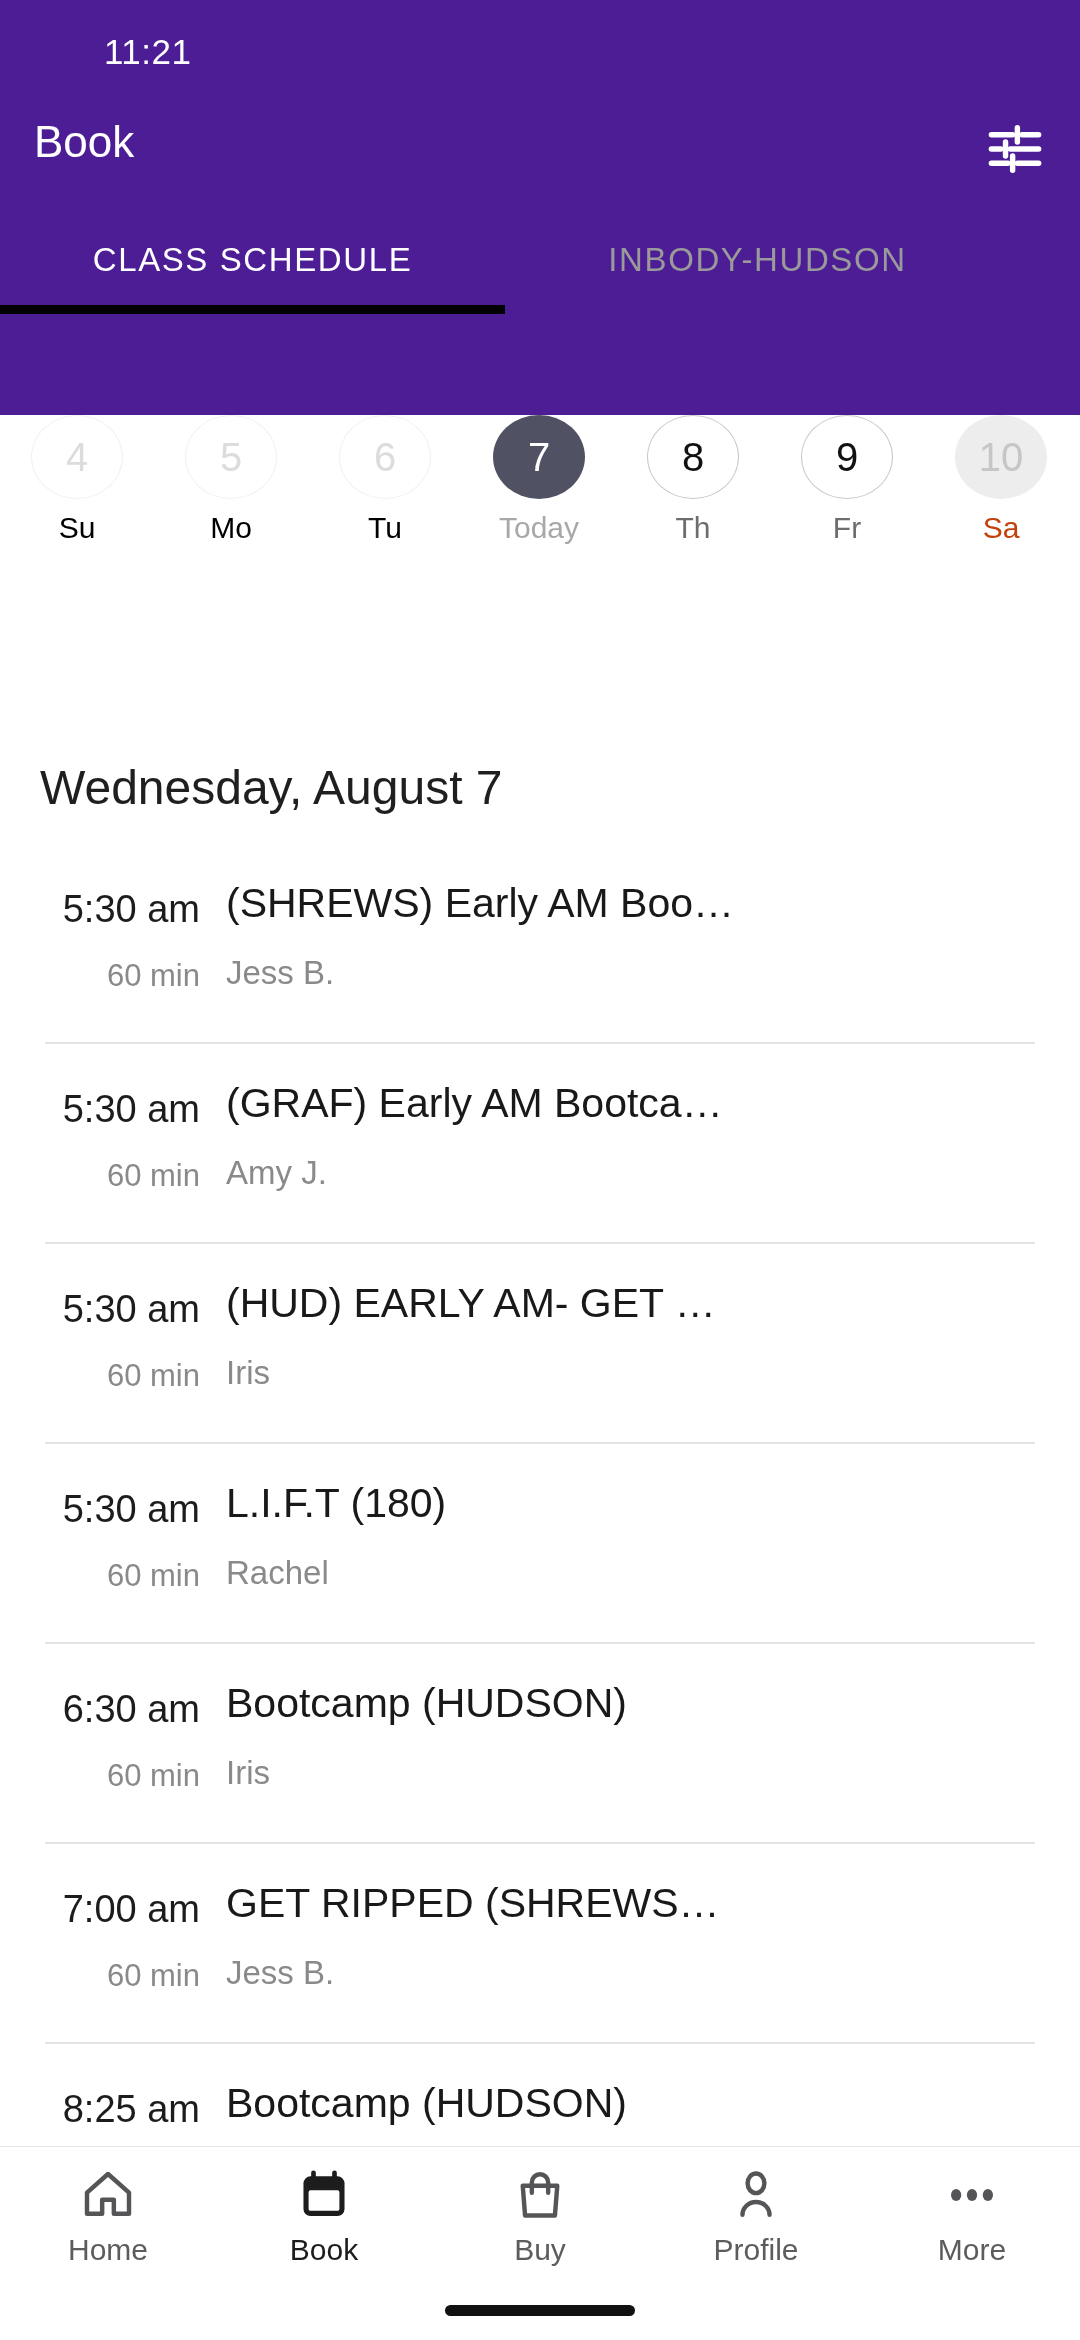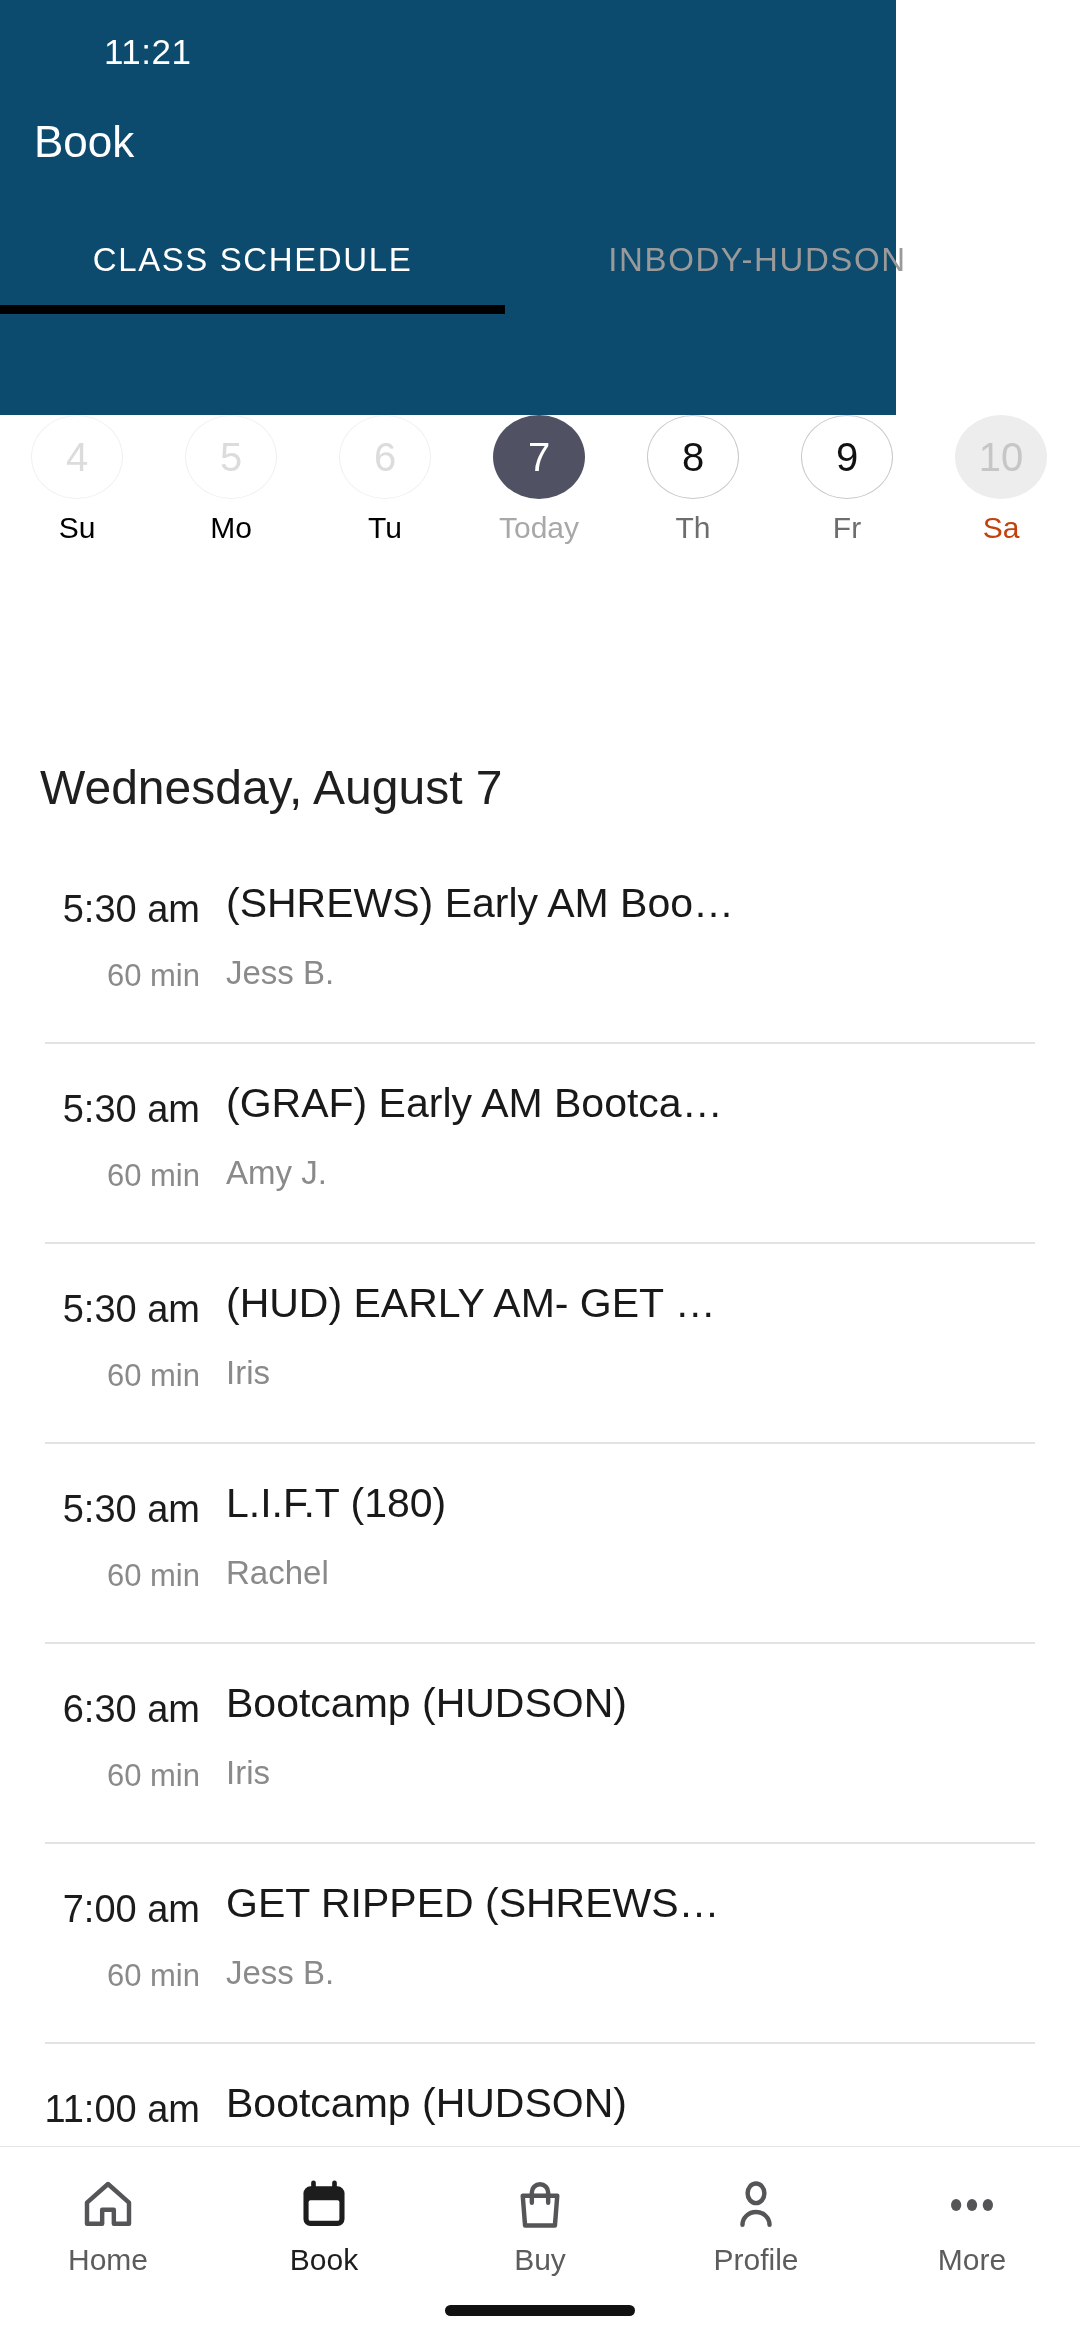--- a/index.html
+++ b/index.html
@@ -5,21 +5,21 @@
   * { margin:0; padding:0; box-sizing:border-box; }
   html, body {
     width:1080px; height:2340px;
     font-family:"Liberation Sans", sans-serif;
     background:#ffffff;
     overflow:hidden;
   }
   #screen { position:relative; width:1080px; height:2340px; background:#fff; }
 
   
-  .header { position:absolute; top:0; left:0; width:896px; height:415px; background:#0c4a6e; }
+  .header { position:absolute; top:0; left:0; width:1080px; height:415px; background:#4c1d95; }
 
   .statusbar { position:absolute; top:0; left:0; width:1080px; height:95px; }
   .status-time {
     position:absolute; left:104px; top:32px;
     font-size:35px; color:#ffffff; letter-spacing:0.5px;
   }
 
   .appbar { position:absolute; top:95px; left:0; width:1080px; height:110px; }
   .appbar-title {
     position:absolute; left:34px; top:22px;
@@ -85,21 +85,21 @@
     position:absolute; left:0; top:38px; width:810px;
     font-size:41px; color:#191919; white-space:nowrap; overflow:hidden;
   }
   .class-coach { position:absolute; left:0; top:112px; font-size:33px; color:#8a8a8a; }
   .bottomnav-wrap {
     position:absolute; left:0; bottom:0; width:1080px; height:194px;
     background:#ffffff; border-top:1.5px solid #e6e6e6;
   }
   .nav-item {
     position:absolute; top:0; width:216px; height:140px;
-    display:flex; flex-direction:column; align-items:center; cursor:pointer;justify-content:center;
+    display:flex; flex-direction:column; align-items:center; cursor:pointer;
   }
   .nav-icon { height:62px; display:flex; align-items:flex-end; justify-content:center; margin-top:14px; }
   .nav-label { margin-top:10px; font-size:30px; }
   .nav-label.active   { color:#1d1d1d; }
   .nav-label.inactive { color:#5c5c5c; }
 
   .home-indicator {
     position:absolute; left:50%; transform:translateX(-50%);
     bottom:24px; width:190px; height:11px; border-radius:6px; background:#111111;
   }
@@ -240,21 +240,21 @@
           <div class="time-dur">60 min</div>
         </div>
         <div class="col-info">
           <div class="class-name">GET RIPPED (SHREWS…</div>
           <div class="class-coach">Jess B.</div>
         </div>
       </div>
       <div class="class-row">
         <div class="sep"></div>
         <div class="col-time">
-          <div class="time-main">11:00 am</div>
+          <div class="time-main">8:25 am</div>
         </div>
         <div class="col-info">
           <div class="class-name">Bootcamp (HUDSON)</div>
         </div>
       </div>
     </div>
 
   <div class="bottomnav-wrap">
     <div id="navitems">
         <div class="nav-item" style="left: 0px;">

